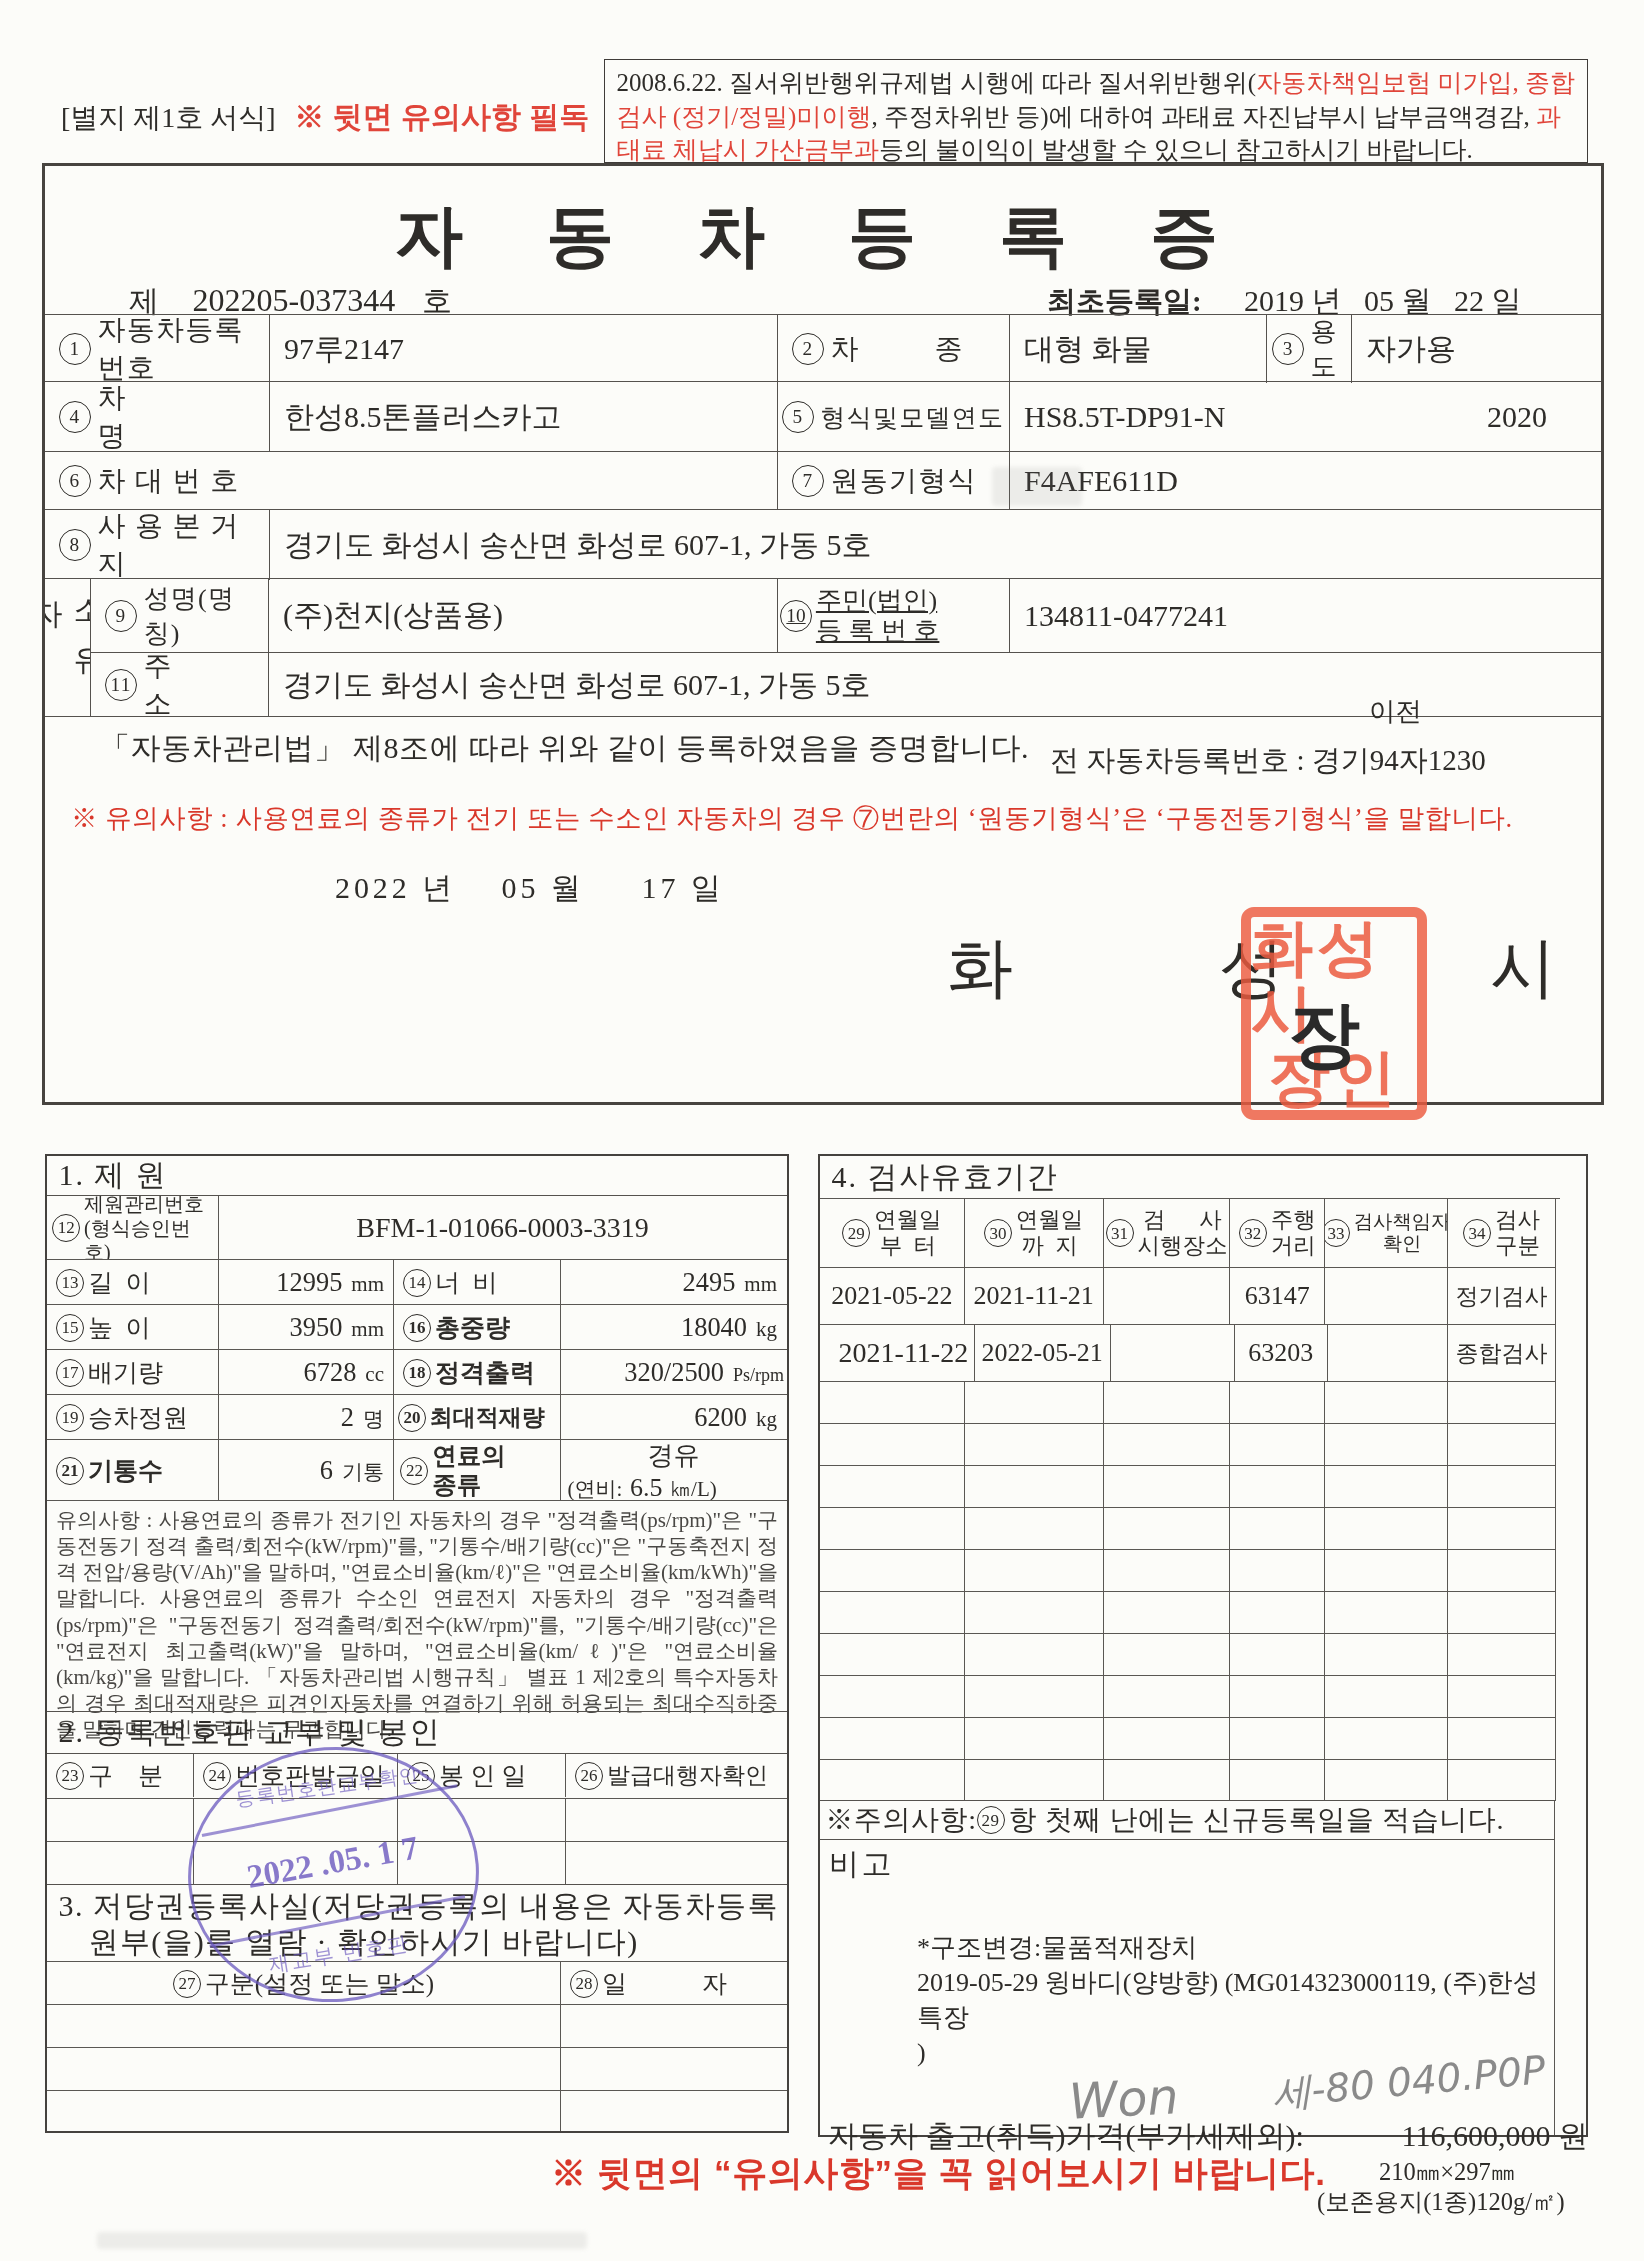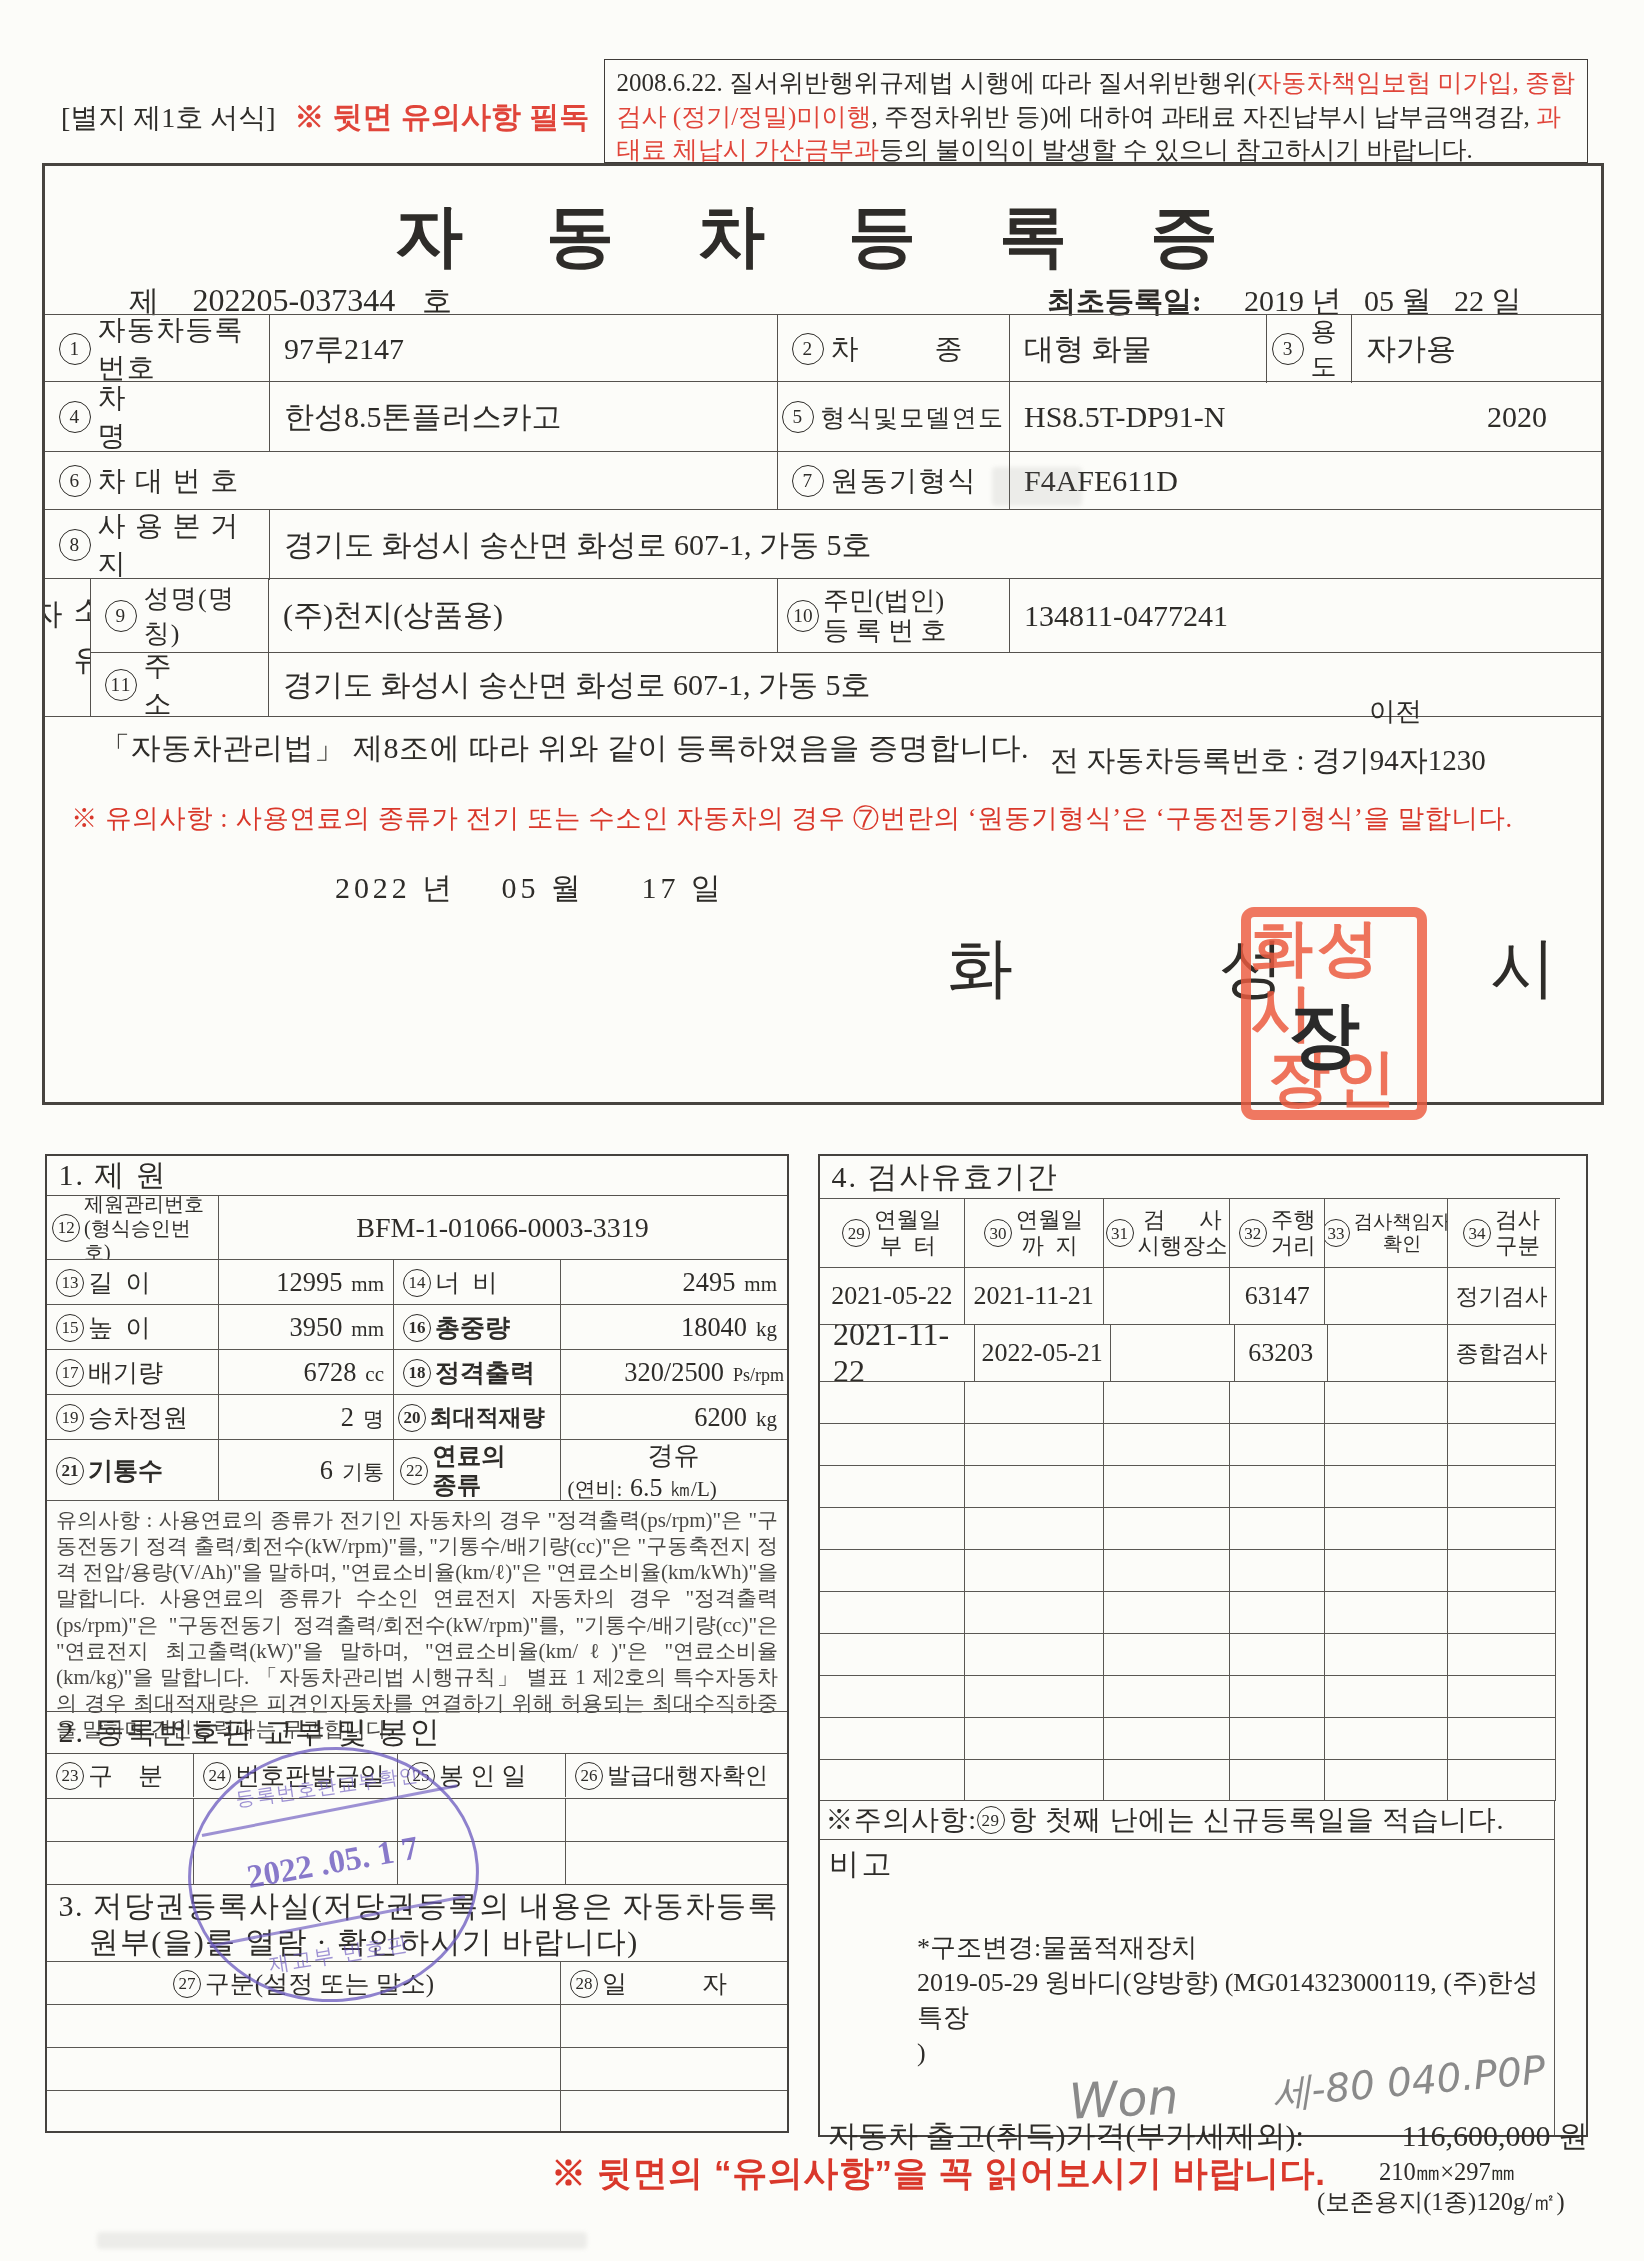--- a/index.html
+++ b/index.html
@@ -147,21 +147,21 @@
       </div>
     </div>
 
     <div class="row" style="top:412px;height:73px;left:45px;">
       <div class="cell" style="left:0;width:178px;">
           <span class="lblf"><span class="cn">9</span><span class="pre" style="font-size:26px;">성명(명칭)</span></span>
         </div>
       <div class="cell" style="left:178px;width:509px;">
           <span class="valf">(주)천지(상품용)</span>
         </div>
-      <div class="cell" style="left:687px;width:232px;padding:0 9px;">
+      <div class="cell" style="left:687px;width:232px;padding:0 2px;text-decoration:underline;">
         <span class="cn" style="margin-right:3.9px;">10</span>
         <span style="display:flex;flex-direction:column;line-height:1.15;font-size:26px;">
           <span class="pre">주민(법인)</span>
           <span class="pre">등 록 번 호</span>
         </span>
       </div>
       <div class="cell" style="left:919px;width:639px;">
           <span class="valf">134811-0477241</span>
         </div>
     </div>
@@ -421,21 +421,21 @@
 
       <div class="irow" style="height:57px;">
         <span class="ic1" style="font-size:26px;">2021-05-22</span>
         <span class="ic2" style="font-size:26px;">2021-11-21</span>
         <span class="ic3"></span>
         <span class="ic4" style="font-size:26px;">63147</span>
         <span class="ic5"></span>
         <span class="ic6" style="font-size:23px;">정기검사</span>
       </div>
       <div class="irow" style="height:57px;">
-        <span class="ic1" style="font-size:32px;margin-left:13px;">2021-11-22</span>
+        <span class="ic1" style="font-size:28px;margin-left:13px;">2021-11-22</span>
         <span class="ic2" style="font-size:26px;">2022-05-21</span>
         <span class="ic3"></span>
         <span class="ic4" style="font-size:26px;">63203</span>
         <span class="ic5"></span>
         <span class="ic6" style="font-size:23px;">종합검사</span>
       </div>
 
       <div>
         <div class="irow" style="height:42px;">
           <span class="ic1"></span>

